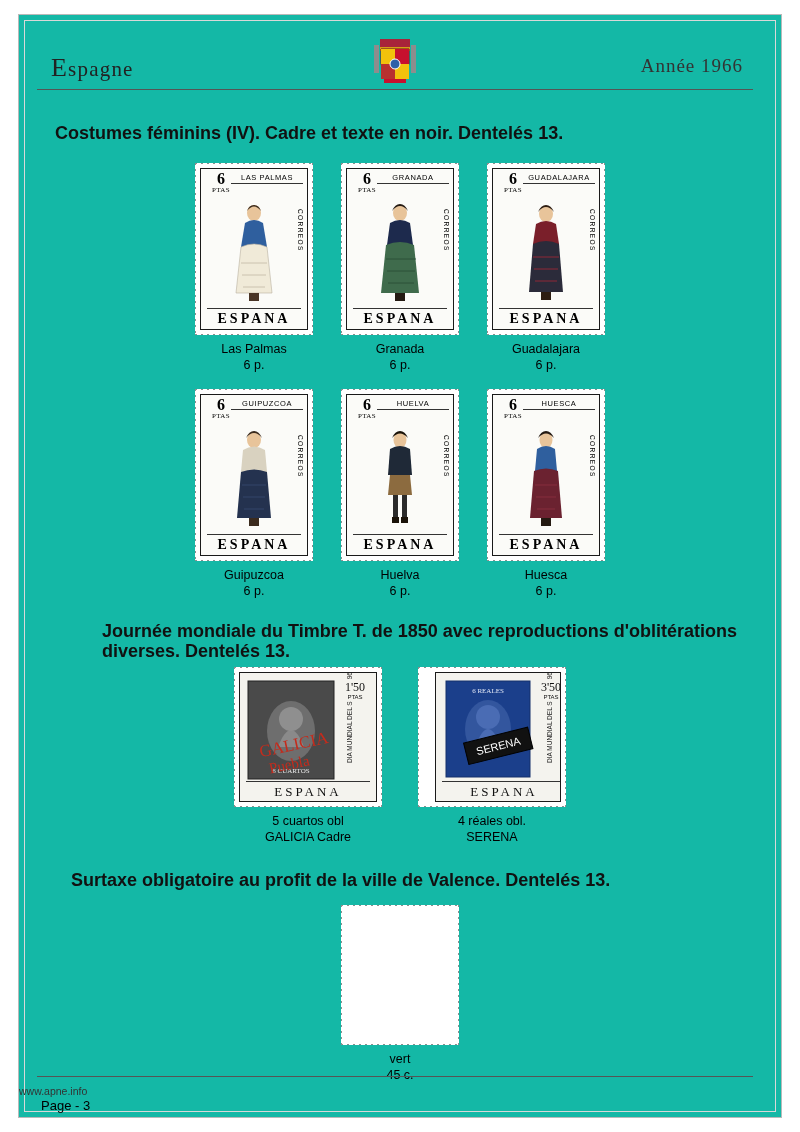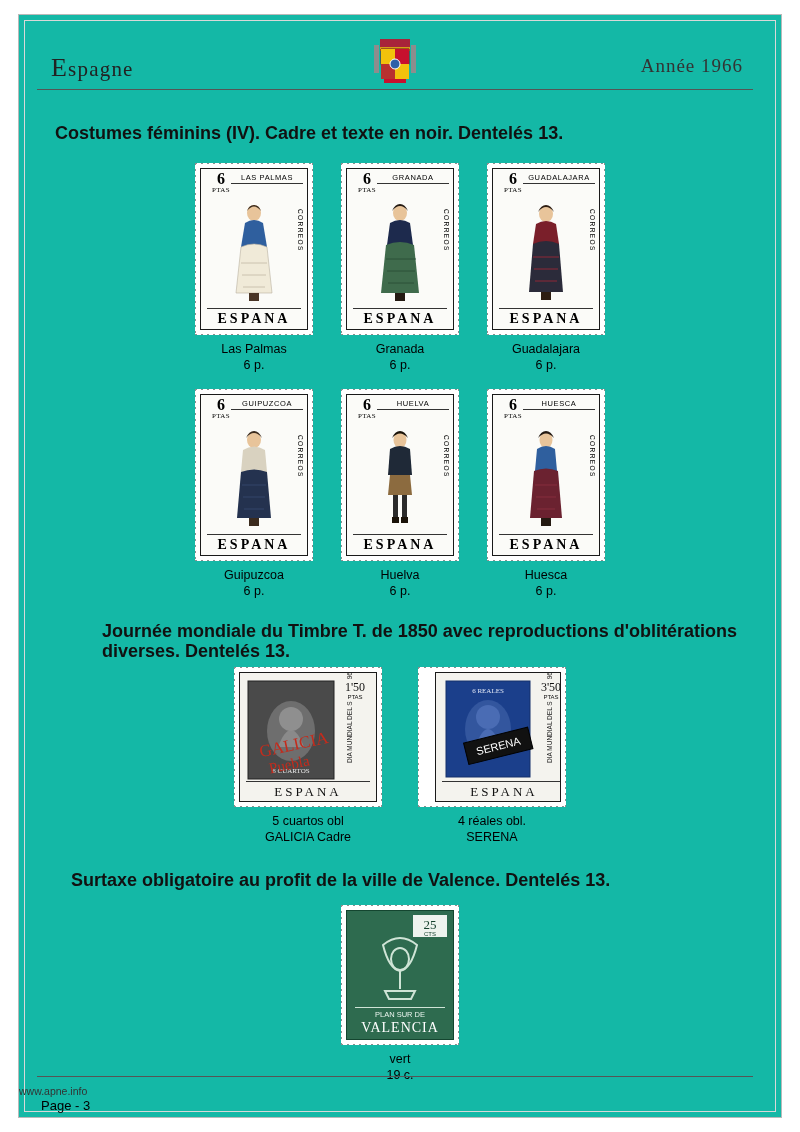--- a/index.html
+++ b/index.html
@@ -539,44 +539,24 @@
       </div>
     </div>
   </div>
 
   <div class="section-text" id="sec3-text">Surtaxe obligatoire au profit de la ville de Valence. Dentelés 13.</div>
 
   <div class="row-valencia">
     <div class="stamp-cell">
       <div class="val-frame">
         <div class="perf"></div>
-        <div class="val-inner">
-          <svg viewBox="0 0 106 128" width="106" height="128" xmlns="http://www.w3.org/2000/svg">
-            <rect x="0" y="0" width="106" height="128" fill="#2e6b4f"></rect>
-            <rect x="66" y="4" width="34" height="22" fill="#eef3ee"></rect>
-            <text x="83" y="18" font-size="13" fill="#17422f" text-anchor="middle" font-family="Liberation Serif, serif">25</text>
-            <text x="83" y="25" font-size="6" fill="#17422f" text-anchor="middle" font-family="Liberation Sans, sans-serif">CTS</text>
-            <g transform="rotate(-90 12 64)">
-              <text x="-24" y="16" font-size="6.5" fill="#dfeee4" font-family="Liberation Sans, sans-serif">CORREOS</text>
-            </g>
-            <g fill="none" stroke="#cfe4d6" stroke-width="2">
-              <path d="M36 34 q17 -14 34 0 q-6 24 -17 26 q-11 -2 -17 -26z"></path>
-              <path d="M53 60 v18"></path>
-              <path d="M38 80 h30 l-4 8 h-22 z"></path>
-              <ellipse cx="53" cy="48" rx="9" ry="11"></ellipse>
-            </g>
-            <rect x="8" y="96" width="90" height="1" fill="#cfe4d6"></rect>
-            <text x="53" y="106" font-size="7.5" fill="#eaf4ee" text-anchor="middle" font-family="Liberation Sans, sans-serif">PLAN SUR DE</text>
-            <text x="53" y="121" font-size="14" fill="#ffffff" text-anchor="middle" font-family="Liberation Serif, serif" letter-spacing="1">VALENCIA</text>
-          </svg>
-        </div>
       </div>
       <div class="caption">
         <div>vert</div>
-        <div>19 c.</div>
+        <div>45 c.</div>
       </div>
     </div>
   </div>
 
   <div class="footer-rule"></div>
   <div class="footer-left">Page - 3</div>
   <div class="footer-center">www.apne.info</div>
 </div>
 
 </body></html>

